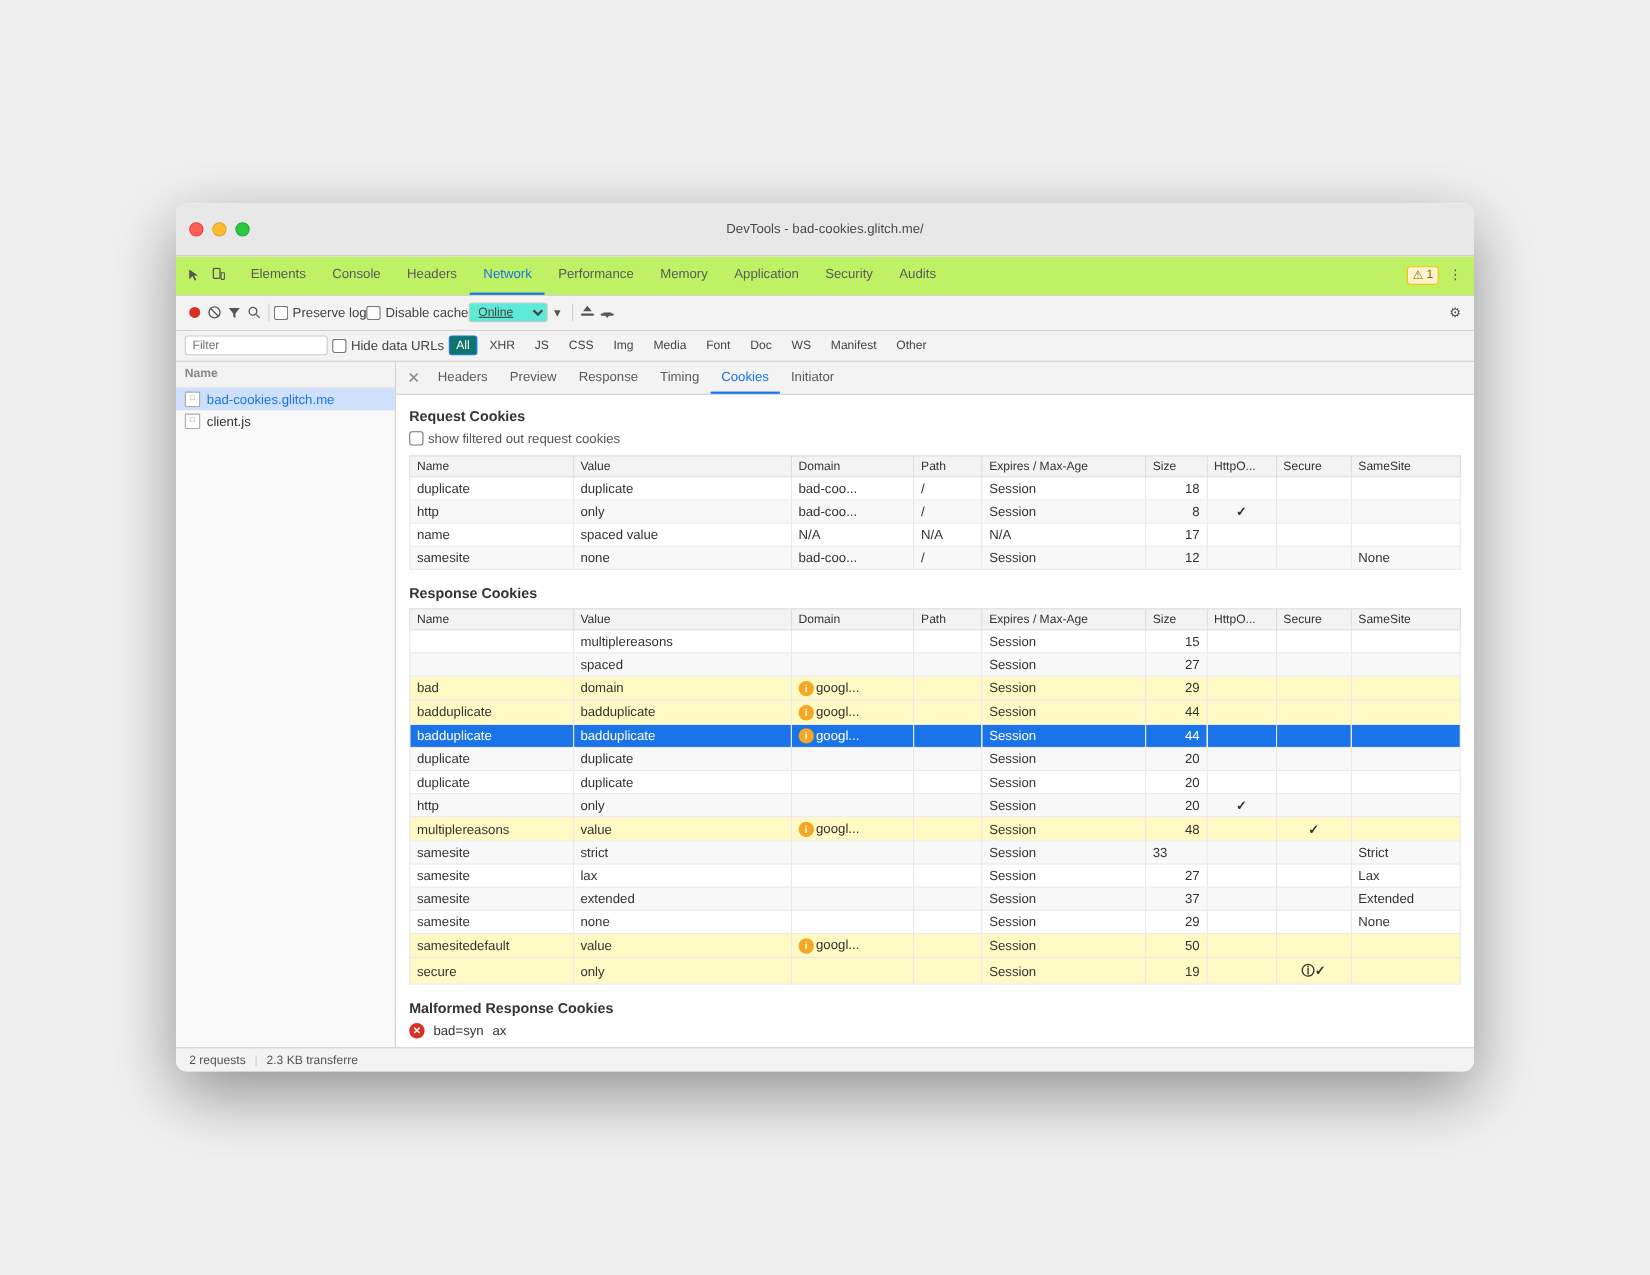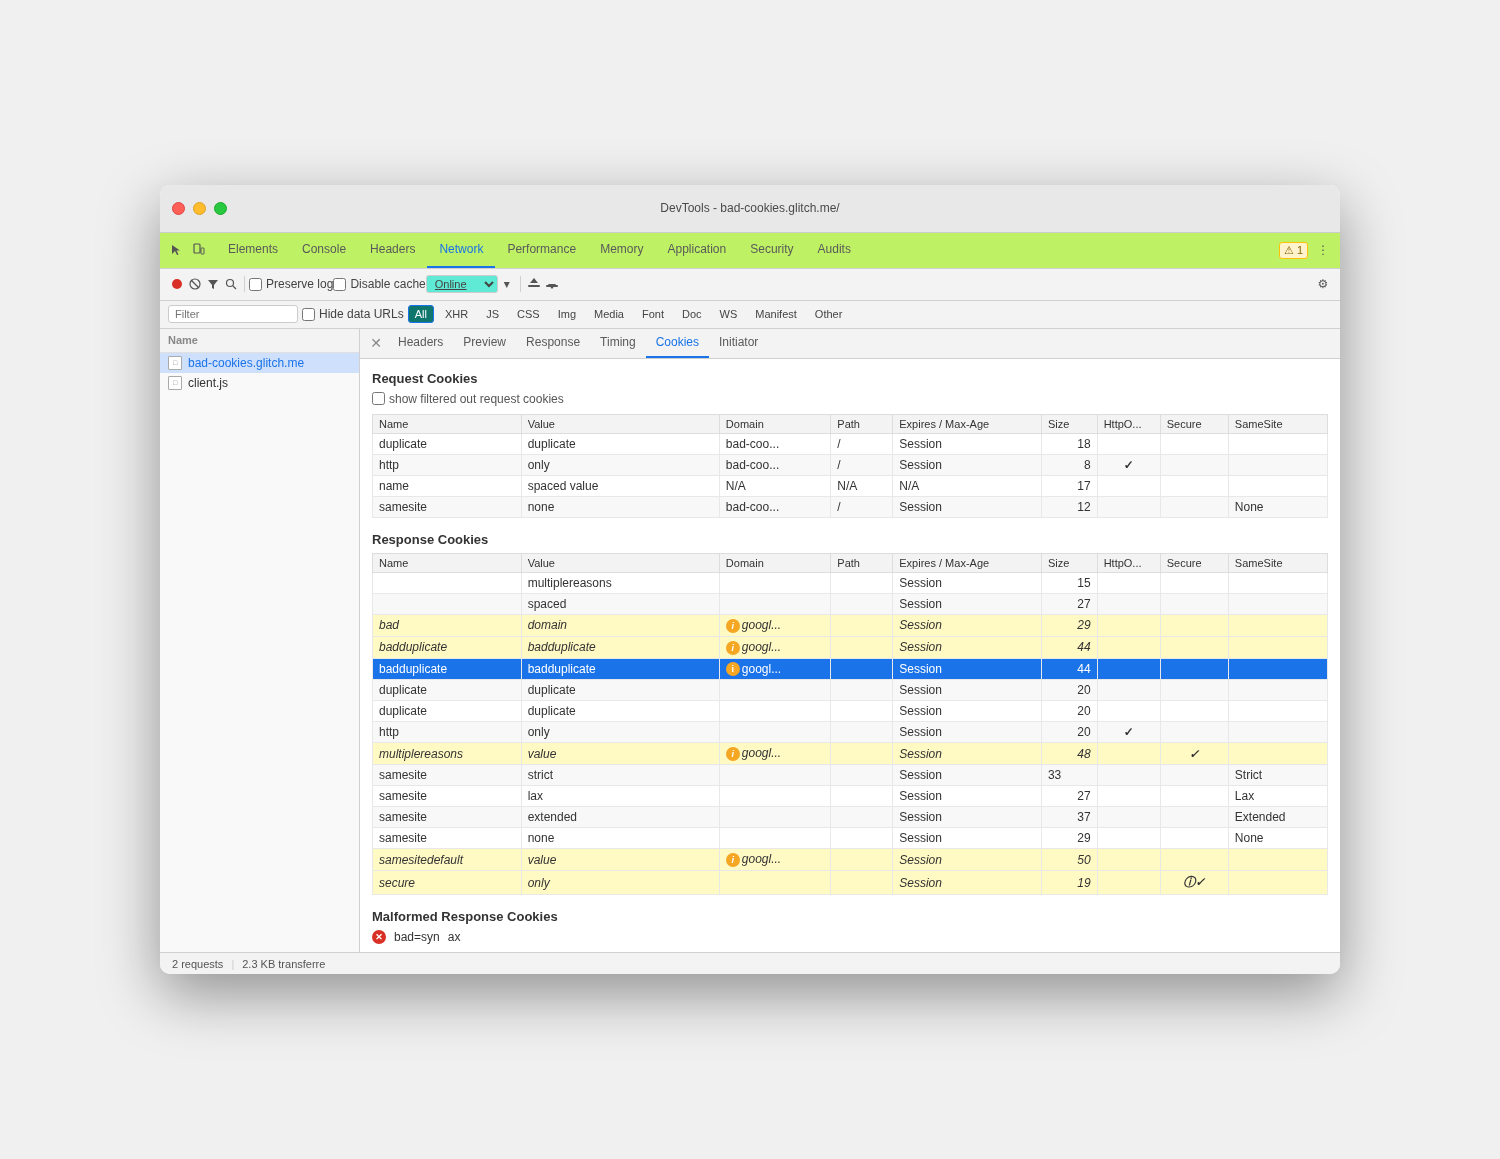--- a/index.html
+++ b/index.html
@@ -267,21 +267,21 @@
     .cookies-table td {
       border: 1px solid #e8e8e8;
       padding: 3px 6px;
       color: #333;
       white-space: nowrap;
       overflow: hidden;
       text-overflow: ellipsis;
       max-width: 150px;
     }
     .cookies-table tr:nth-child(even) td { background: #f8f8f8; }
-    .row-yellow td { background: #fff9c4 !important; font-style: italic; }
+    .row-yellow td { background: #fff9c4 !important; }
     .row-selected td { background: #1a73e8 !important; color: #fff !important; }
     .row-selected td { color: #fff; }
     .checkmark { color: #333; font-weight: bold; }
     .row-yellow .checkmark { color: #333; }
     .row-selected .checkmark { color: #fff; }
     .info-icon {
       display: inline-flex;
       width: 14px;
       height: 14px;
       background: #f5a623;

